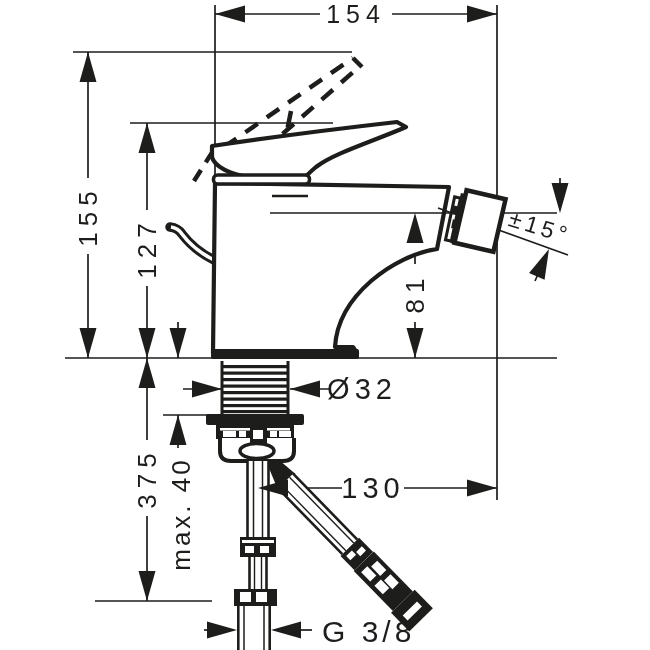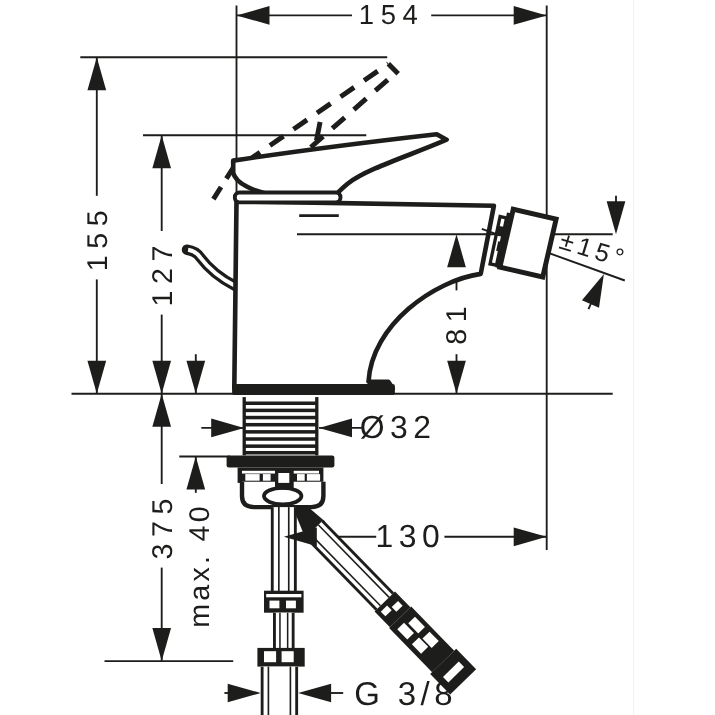--- a/index.html
+++ b/index.html
@@ -1,16 +1,16 @@
 <!DOCTYPE html>
 <html><head>
 <meta charset="utf-8">
 <style>
   html,body{margin:0;padding:0;background:#ffffff;}
-  .stage{width:576px;height:650px;position:relative;background:#c4b5fd;overflow:hidden;}
+  .stage{width:576px;height:650px;position:relative;background:#0ea5e9;overflow:hidden;}
   svg{display:block;}
   text{font-family:"Liberation Sans",sans-serif;fill:#1d1d1b;}
   .dimtxt{font-size:26px;letter-spacing:6px;}
   .dimtxt-sm{font-size:25px;letter-spacing:6px;}
   .dimtxt-lg{font-size:29px;letter-spacing:5px;}
   .dimtxt-xl{font-size:30px;letter-spacing:4px;}
   .dimtxt-max{font-size:26px;letter-spacing:3px;}
   .angletxt{font-size:23px;letter-spacing:4px;}
   .thin{stroke:#1d1d1b;stroke-width:1.7;fill:none;}
   .mid{stroke:#1d1d1b;stroke-width:2.4;fill:none;}

